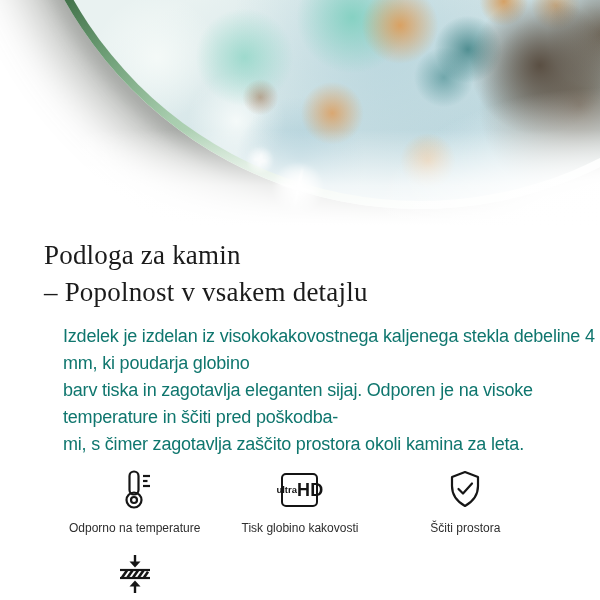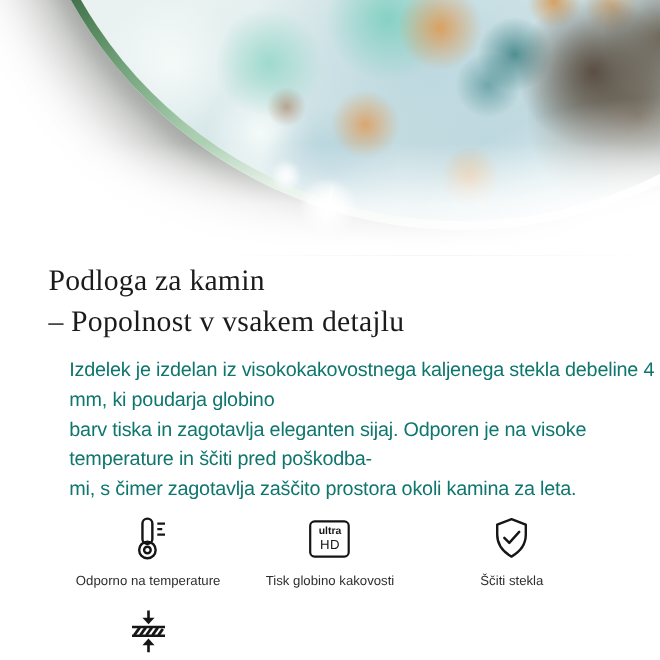--- a/index.html
+++ b/index.html
@@ -119,25 +119,25 @@
   .feature .label {
     margin-top:9px;
     font-size:12px;
     line-height:15px;
     color:#2e2e2e;
   }
   .icon-stroke { stroke:#161616; fill:none; stroke-width:2.2; }
   .hd-badge {
     width:37px; height:34px;
     border:2.4px solid #141414; border-radius:5px;
-    display:flex; flex-direction:column; align-items:center; justify-content:center;
+    display:flex; flex-direction:row; align-items:center; justify-content:center;
     color:#141414;
   }
   .hd-badge .hd-top { font-size:9.5px; font-weight:600; line-height:10px; letter-spacing:0; }
-  .hd-badge .hd-bottom { font-size:12px; font-weight:400; line-height:14px; letter-spacing:0.3px; }
+  .hd-badge .hd-bottom { font-size:18px; font-weight:700; line-height:14px; letter-spacing:0.3px; }
 </style>
 </head>
 <body>
 
 <section class="hero">
   <div class="glass-disc">
     <div class="glass-face"></div>
   </div>
   <div class="sparkle sparkle-small">
       <div class="glow"></div>
@@ -181,21 +181,21 @@
       <div class="label">Tisk globino kakovosti</div>
     </div>
 
     <div class="feature">
       <div class="icon-box">
         <svg width="44" height="44" viewBox="0 0 44 44">
           <path class="icon-stroke" stroke-linejoin="round" d="M22,4 L35,9 V18 C35,27.5 30,33.5 22,38 C14,33.5 9,27.5 9,18 V9 Z"></path>
           <path class="icon-stroke" stroke-linecap="round" stroke-linejoin="round" d="M15.5,21 L20,25.5 L29,15.5"></path>
         </svg>
       </div>
-      <div class="label">Ščiti stekla</div>
+      <div class="label">Ščiti prostora</div>
     </div>
 
 
 
     <div class="feature">
       <div class="icon-box">
         <svg width="44" height="44" viewBox="0 0 44 44">
           <line x1="22" y1="3" x2="22" y2="10" stroke="#161616" stroke-width="2.4"></line>
           <polygon points="16.5,9.5 27.5,9.5 22,15.5" fill="#161616"></polygon>
           <line x1="22" y1="41" x2="22" y2="34" stroke="#161616" stroke-width="2.4"></line>

